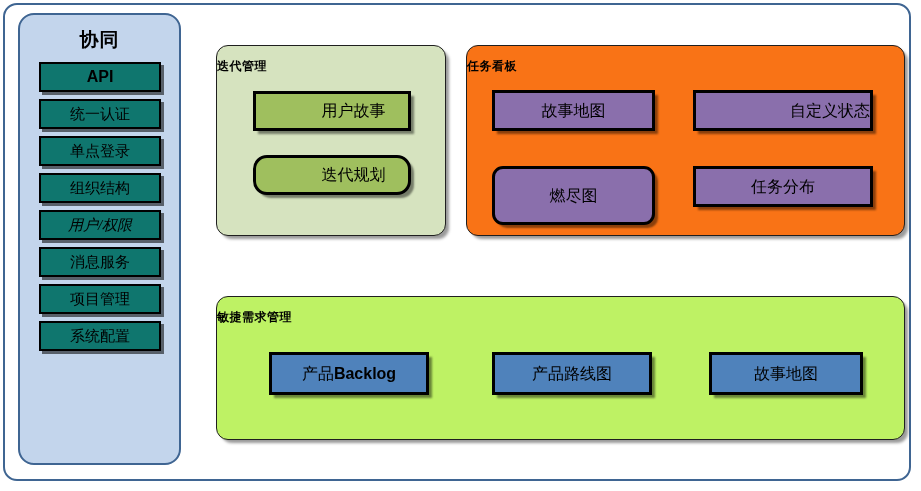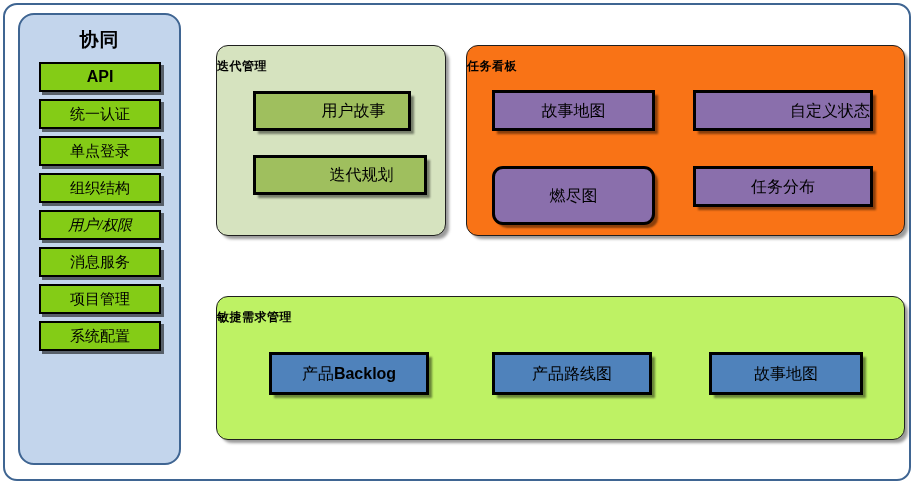--- a/index.html
+++ b/index.html
@@ -60,21 +60,21 @@
   .sidebar-list {
     position: absolute;
     left: 19px;
     top: 47px;
     width: 122px;
   }
   .side-item {
     position: relative;
     height: 30px;
     margin-bottom: 7px;
-    background: #84cc16;
+    background: #0f766e;
     border: 2px solid #000000;
     box-sizing: border-box;
     box-shadow: 3px 3px 0 0 rgba(0,0,0,0.55);
     display: flex;
     align-items: center;
     justify-content: center;
     font-family: "Liberation Serif", "DejaVu Serif", serif;
     font-size: 15px;
     color: #000000;
     line-height: 1;
@@ -146,21 +146,21 @@
     color: #000000;
     line-height: 1;
     white-space: nowrap;
   }
   .chip-green  { background: #9fbf5e; padding-left: 43px; }
   .chip-purple { background: #8a6fac; }
   .chip-blue   { background: #4f82bb; }
 
   
   .chip-us   { left: 36px; top: 45px;  width: 158px; height: 40px; }
-  .chip-ip   { left: 36px; top: 109px; width: 174px; height: 40px; }
+  .chip-ip   { left: 36px; top: 109px; width: 158px; height: 40px; border-radius: 14px; }
 
   
   .chip-k1 { left: 25px;  top: 44px;  width: 163px; height: 41px; }
   .chip-k2 { left: 226px; top: 44px;  width: 180px; height: 41px; justify-content: flex-end; }
   .chip-k3 { left: 25px;  top: 120px; width: 163px; height: 59px; border-radius: 11px; }
   .chip-k4 { left: 226px; top: 120px; width: 180px; height: 41px; }
 
   
   .chip-a1 { left: 52px;  top: 55px; width: 160px; height: 43px; align-items: center; }
   .chip-a2 { left: 275px; top: 55px; width: 160px; height: 43px; }

